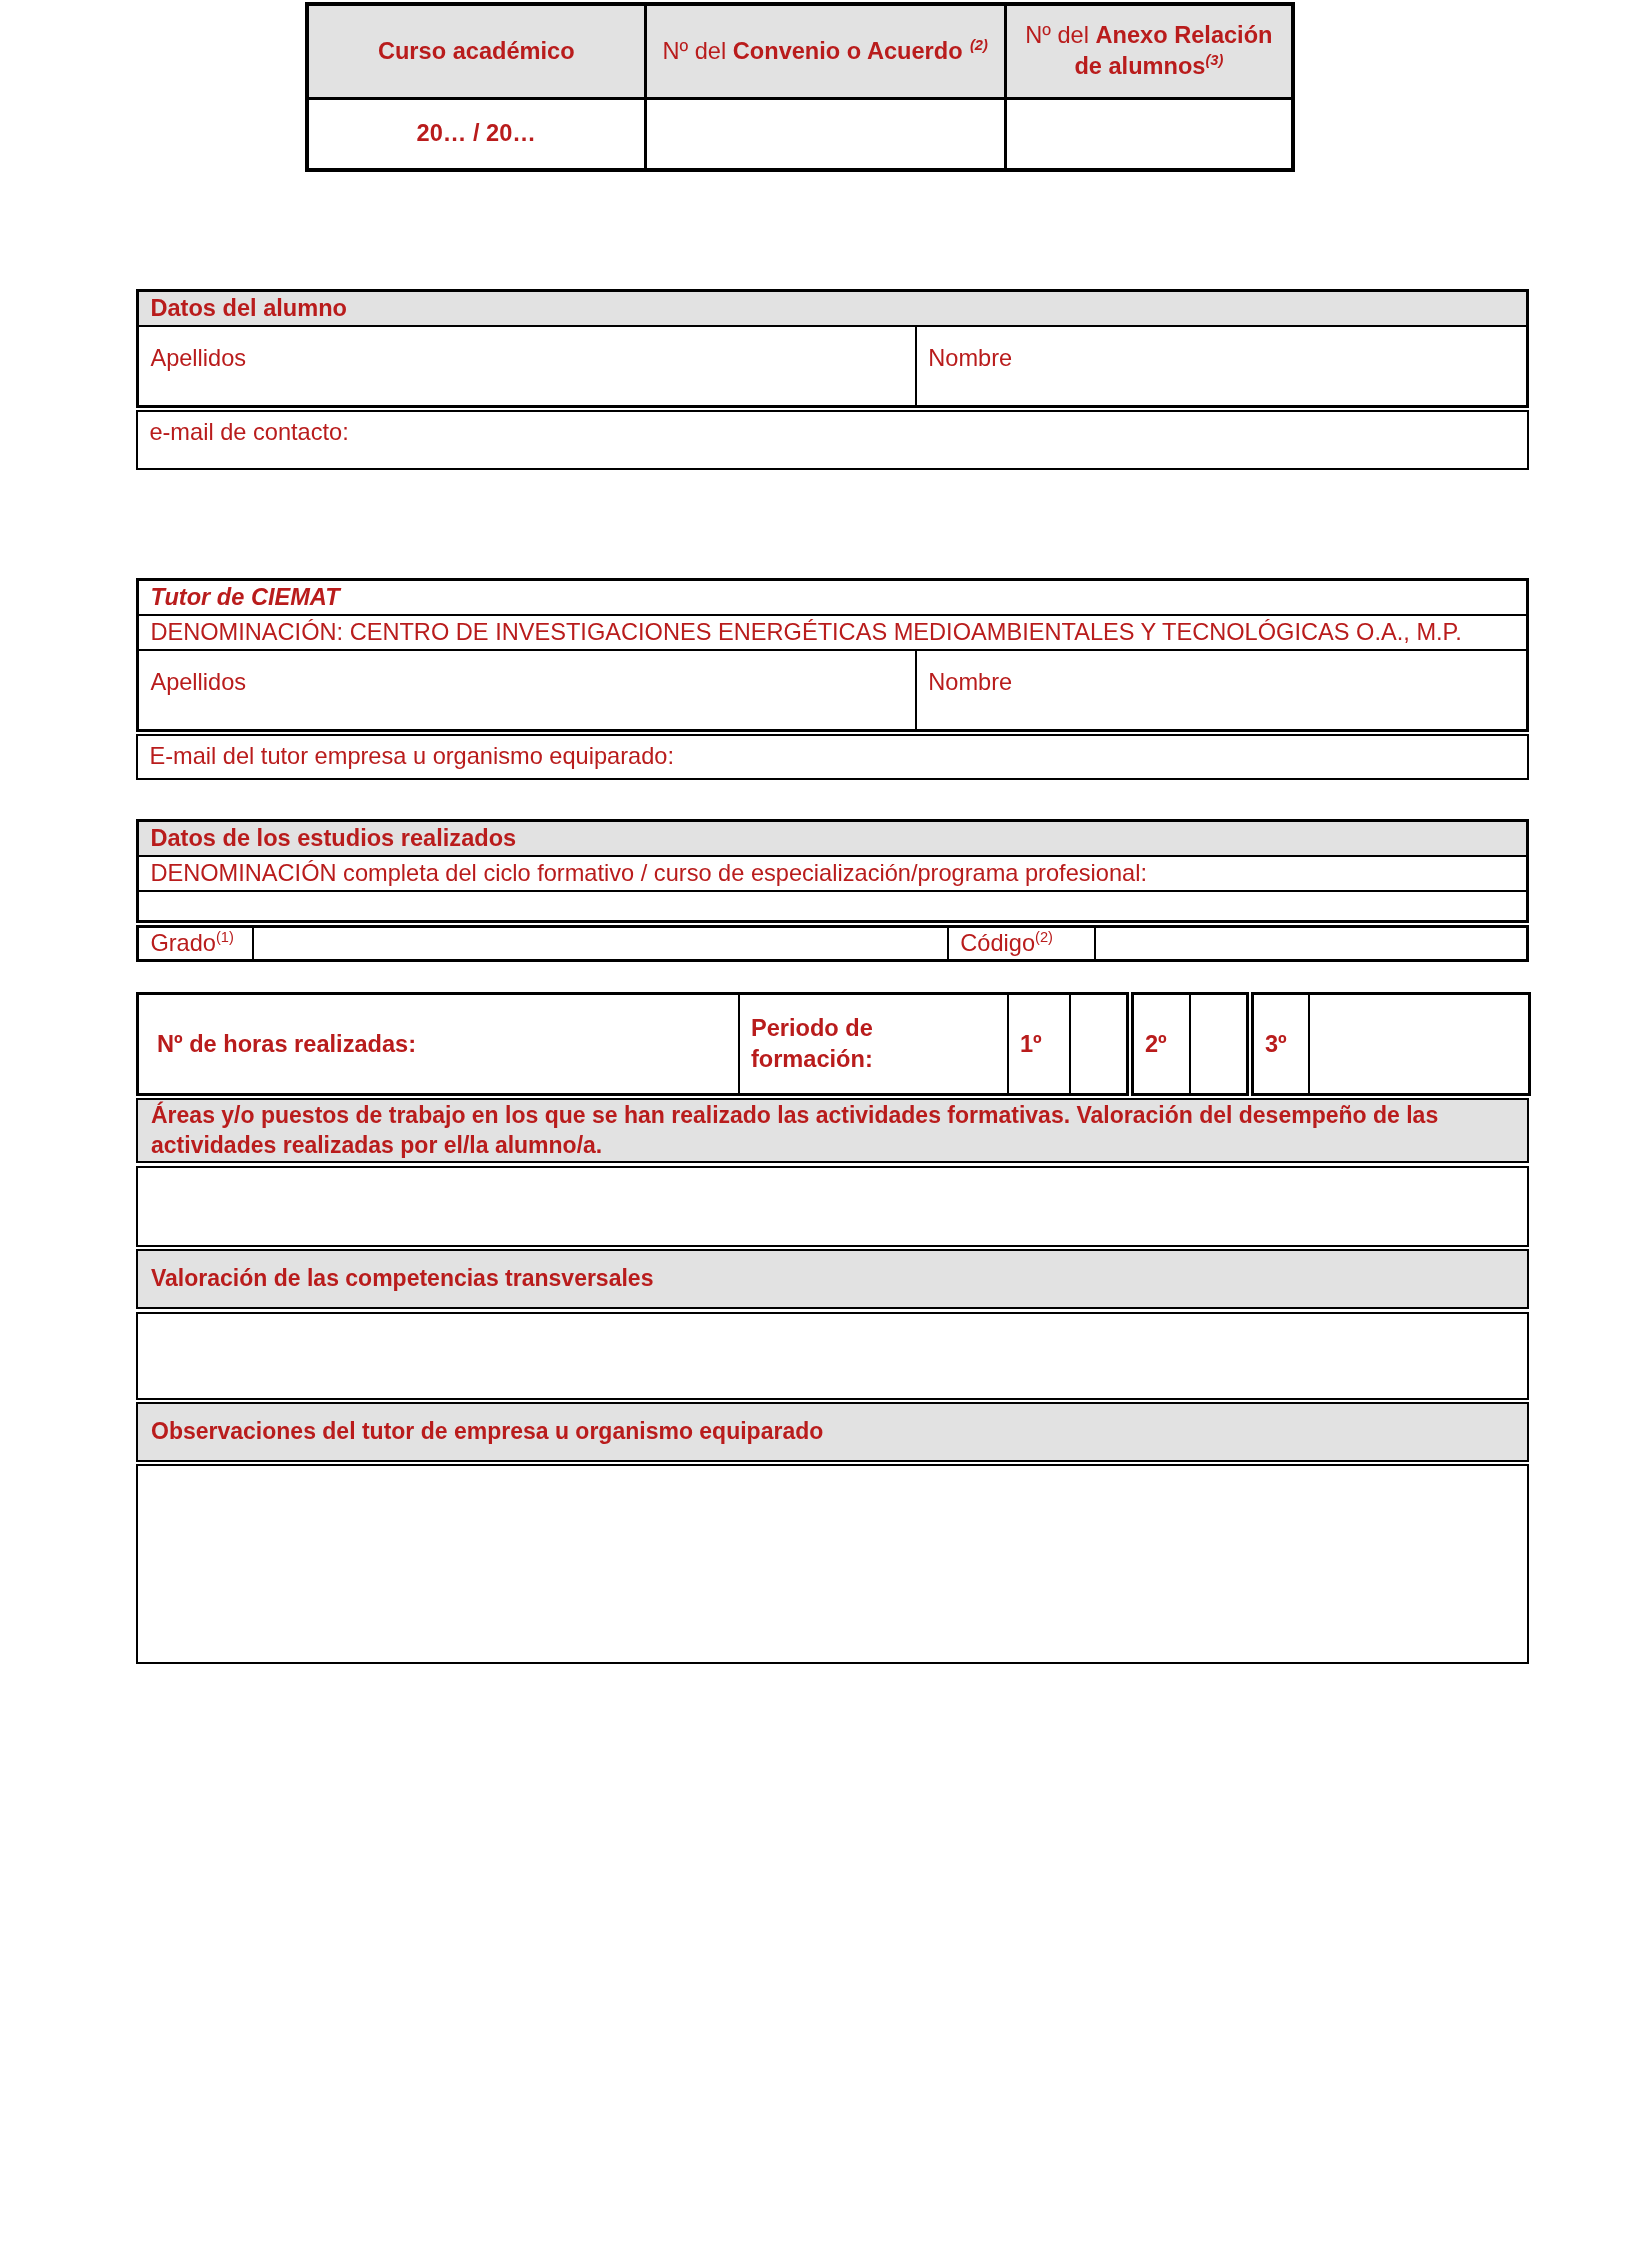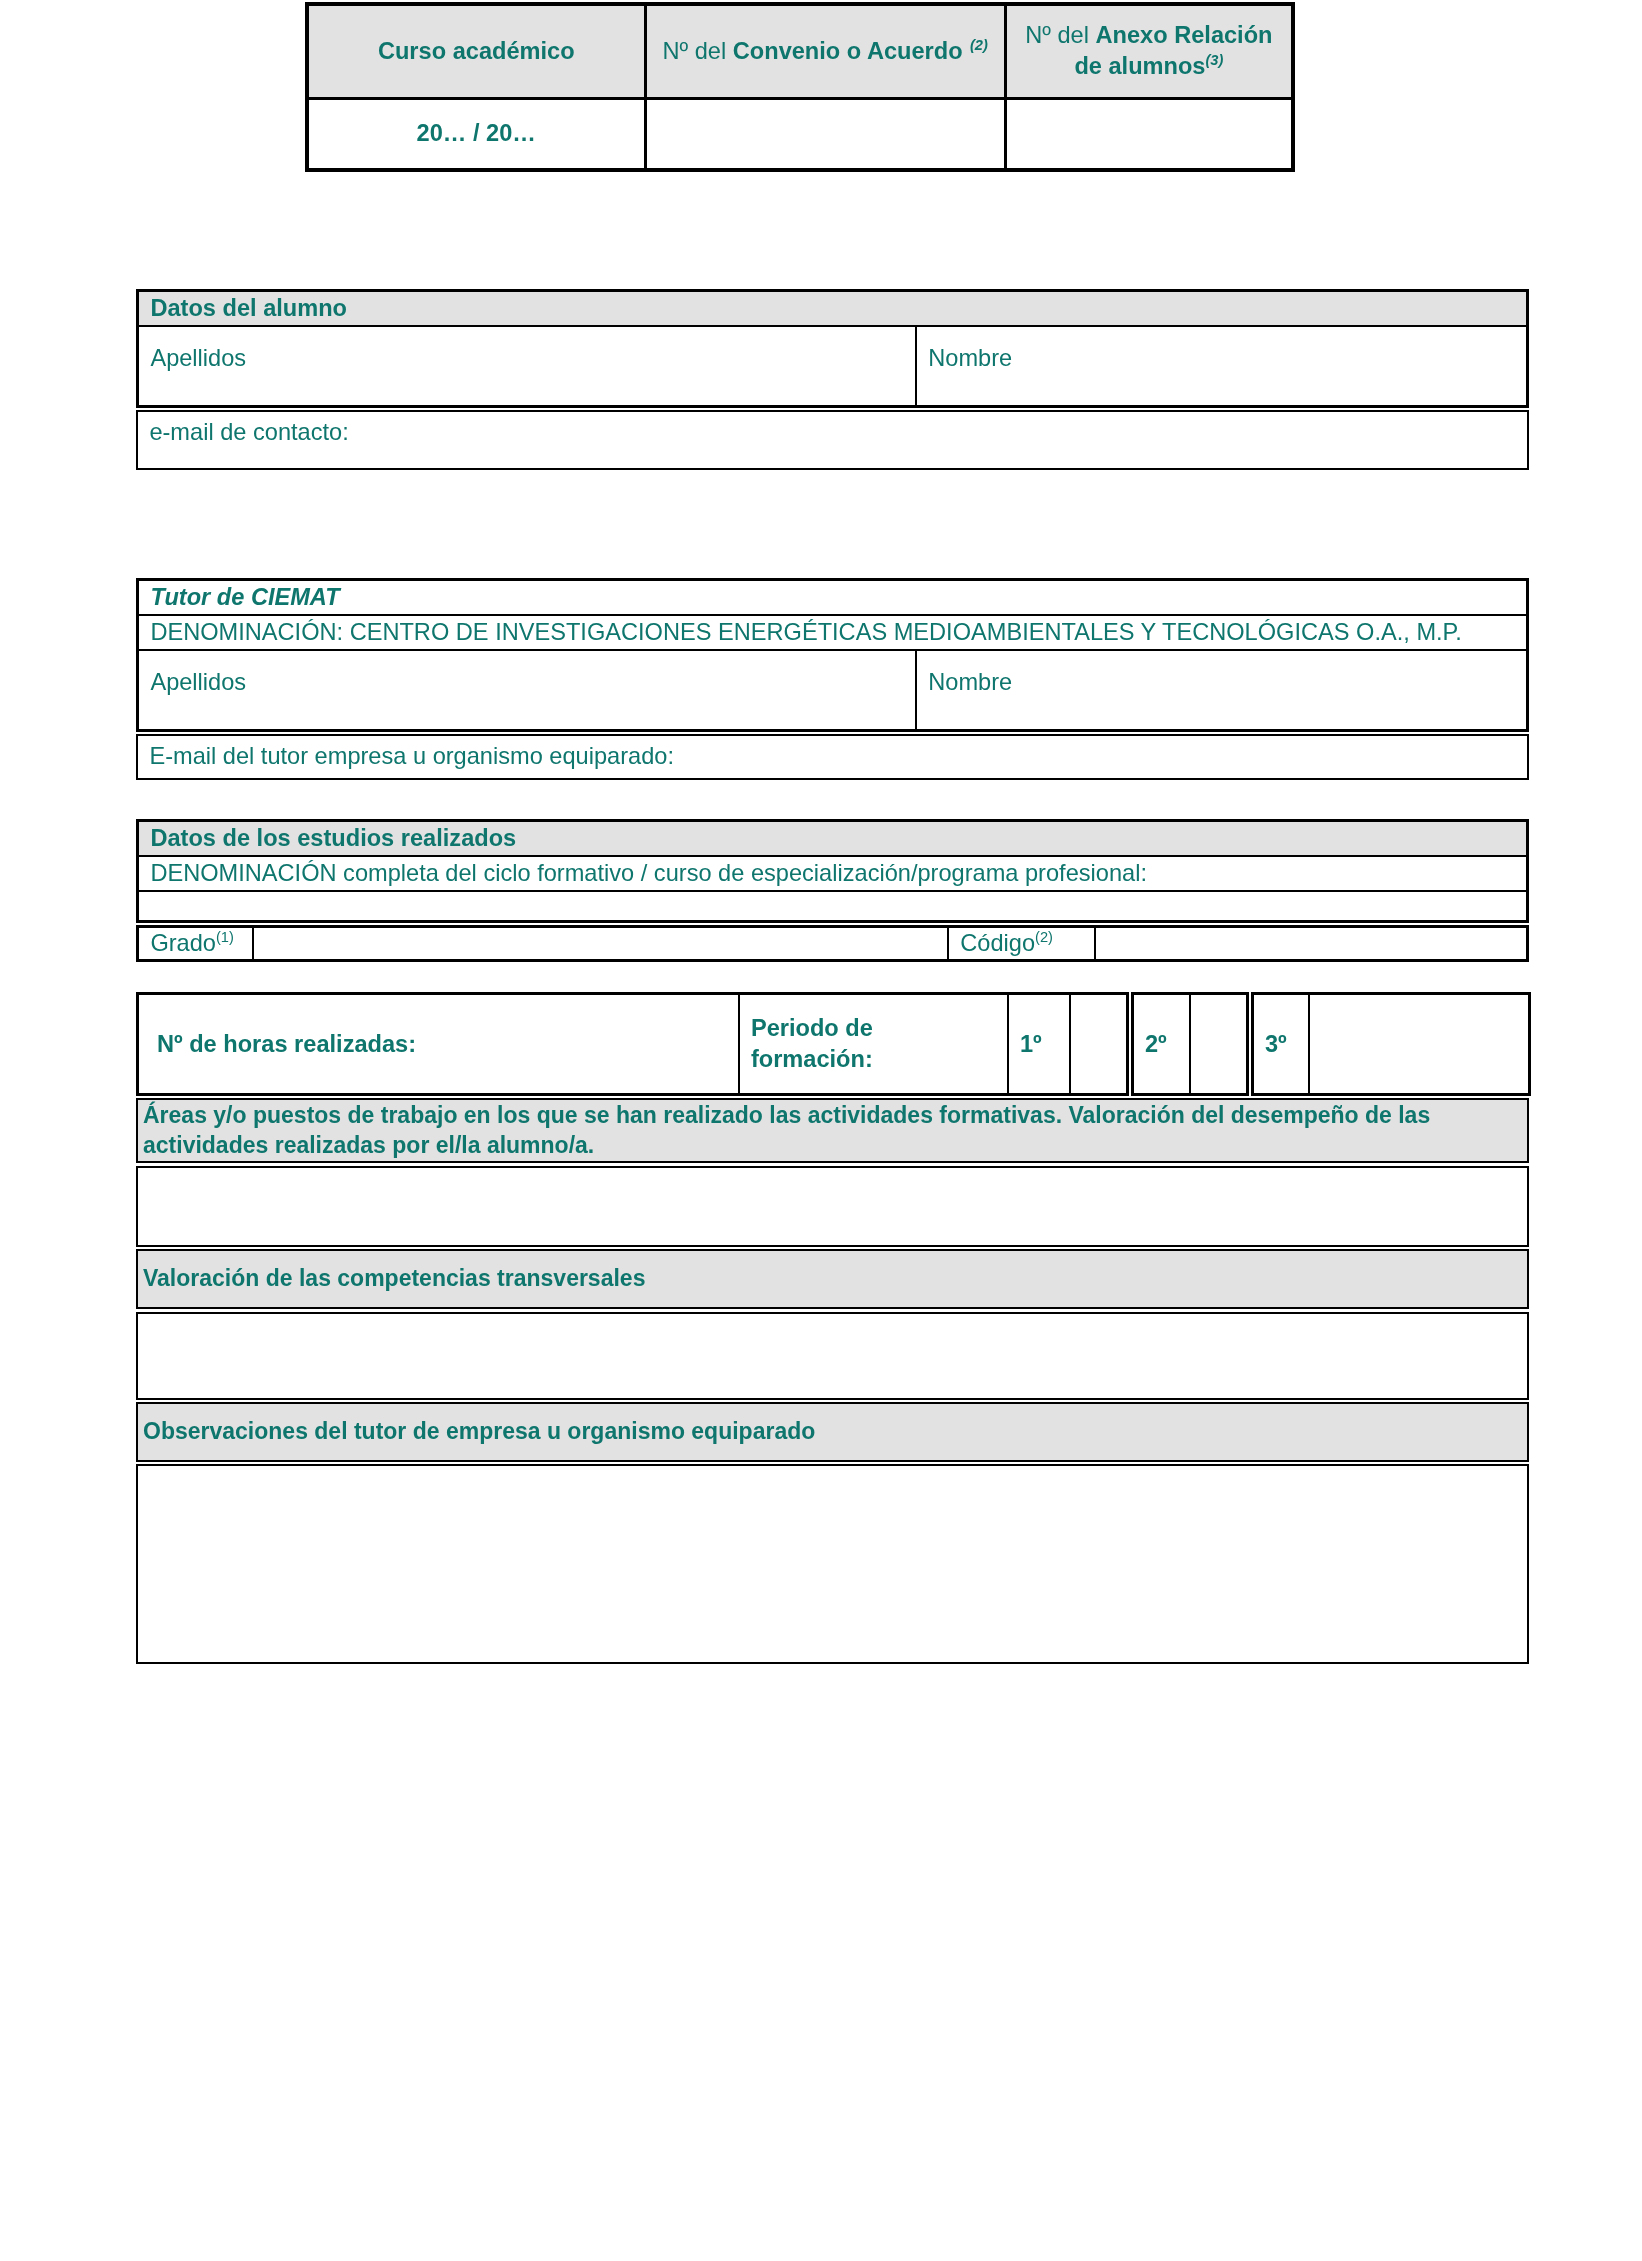--- a/index.html
+++ b/index.html
@@ -1,19 +1,19 @@
 <!DOCTYPE html>
 <html style="font-size:13px"><head>
 <meta charset="utf-8">
 <style>
   html,body{margin:0;padding:0;background:#fff;}
   .page{
     position:relative;width:1643px;height:2261px;background:#ffffff;
     font-family:"Liberation Sans","DejaVu Sans",sans-serif;
-    color:#0f766e;font-size:23.6px;line-height:1.3;overflow:hidden;
+    color:#b91c1c;font-size:23.6px;line-height:1.3;overflow:hidden;
   }
   table{border-collapse:collapse;table-layout:fixed;}
   .b{font-weight:bold;}
   sup{font-size:0.62em;line-height:0;}
 
   
   .tt{position:absolute;left:305px;top:1.6px;width:990px;border:4.9px solid #000;}
   .tt td{border:3.3px solid #000;text-align:center;vertical-align:middle;padding:0 6.5px;font-size:23.6px;}
   .tt tr.tth td{background:#e2e2e2;height:91px;}
   .tt tr.ttr td{height:68px;font-weight:bold;}
@@ -23,21 +23,21 @@
   
   .sec{position:absolute;left:136px;width:1393px;border-radius:27px;}
   .sec table{width:100%;border:3.3px solid #000;}
   .sec td{border:2.4px solid #000;padding:0 11.4px;vertical-align:middle;}
   tr.gray td{background:#e2e2e2;font-weight:bold;height:33px;}
   tr.line td{height:33px;}
   tr.tall td{height:62px;vertical-align:top;padding-top:16px;}
   tr.empty td{height:28px;}
   .boxrow{border:2.4px solid #000;margin-top:2.4px;box-sizing:border-box;padding:4.9px 11.4px;background:#fff;}
   .sechdr{border:2.4px solid #000;margin-top:2.4px;background:#e2e2e2;font-weight:bold;
-          padding:0 5px;box-sizing:border-box;display:flex;align-items:center;font-size:23px;}
+          padding:0 13px;box-sizing:border-box;display:flex;align-items:center;font-size:23px;}
   .tutor{font-weight:bold;font-style:italic;}
 
   
   #sec-alumno{top:289px;}
   #sec-ciemat{top:578px;}
   #sec-estudios{top:819px;}
   #sec-formacion{top:992px;}
 
   
   .grado-t{margin-top:2.4px;}

